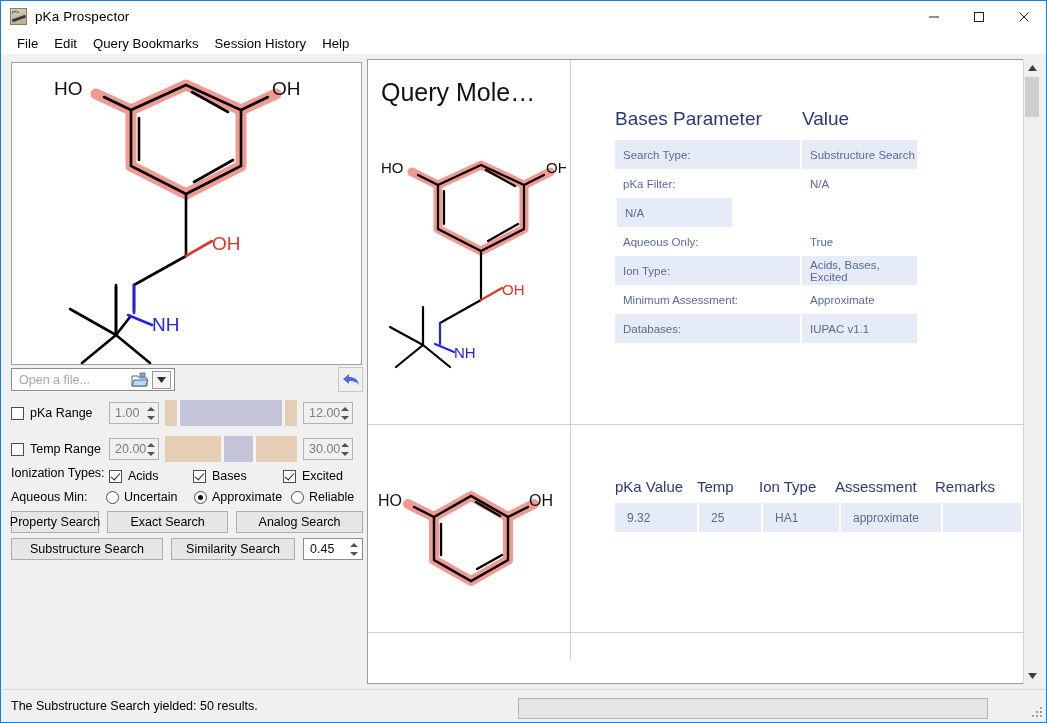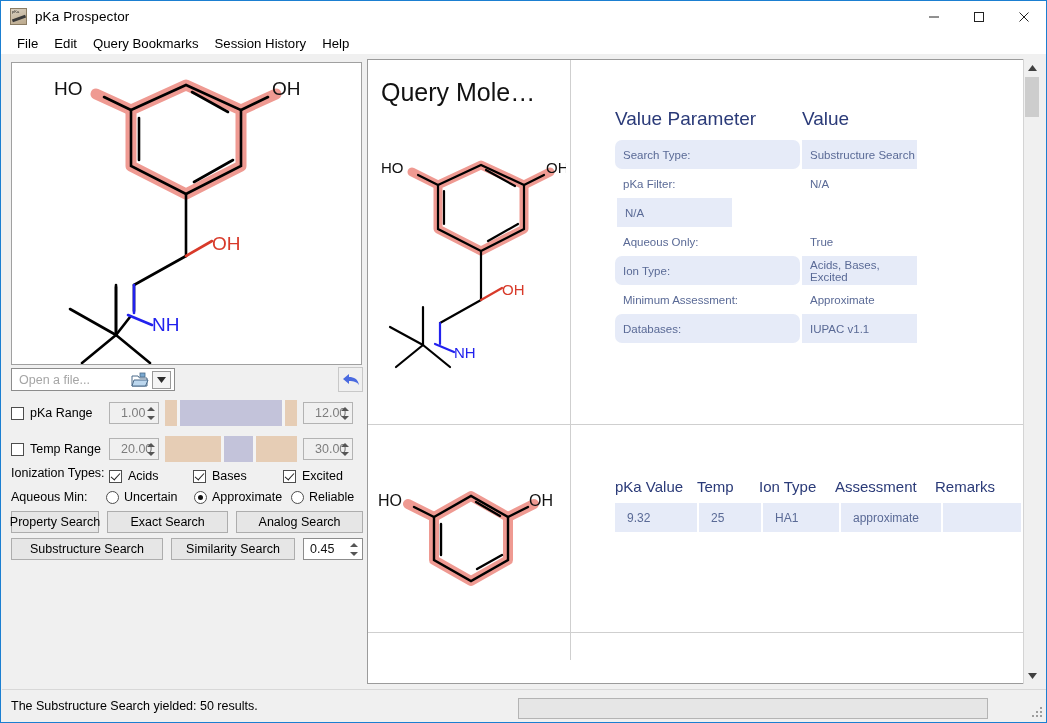--- a/index.html
+++ b/index.html
@@ -116,21 +116,21 @@
   }
   .checkbox.checked::after {
     content: ""; position: absolute; left: 3px; top: 0px;
     width: 4px; height: 8px; border: solid #222;
     border-width: 0 1.6px 1.6px 0; transform: rotate(42deg);
   }
   .cb-label { font-size: 12.5px; color: #000; white-space: nowrap; }
   .spinbox {
     width: 50px; height: 22px; border: 1px solid #b3b3b3; background: #f0f0f0;
     display: flex; align-items: center; font-size: 12.5px; color: #7d7d7d;
-    padding-left: 11px; position: relative; flex: none;
+    padding-left: 5px; position: relative; flex: none;
   }
   .spin-arrows {
     position: absolute; right: 1px; top: 1px; width: 13px; height: 18px;
     display: flex; flex-direction: column; align-items: center; justify-content: space-around;
   }
   .spin-arrows i { display: block; width: 0; height: 0; }
   .spin-up { border-left: 4px solid transparent; border-right: 4px solid transparent; border-bottom: 4px solid #555; }
   .spin-dn { border-left: 4px solid transparent; border-right: 4px solid transparent; border-top: 4px solid #555; }
 
   .slider {
@@ -199,21 +199,21 @@
 
   
   .ptable { position: absolute; left: 247px; top: 48px; width: 305px; }
   .ptable .phead { display: flex; margin-bottom: 10px; }
   .ptable .phead span {
     font-size: 19px; color: #2a3a78; font-family: "Liberation Sans", sans-serif;
   }
   .ph1 { width: 187px; }
   .ph2 { width: 110px; }
   .prow { display: flex; height: 29px; align-items: stretch; }
-  .prow .c1 { width: 185px; display: flex; align-items: center; padding-left: 8px; border-radius: 7px; }
+  .prow .c1 { width: 185px; display: flex; align-items: center; padding-left: 8px; }
   .prow .c2 { width: 115px; display: flex; align-items: center; padding-left: 8px; margin-left: 2px; }
   .prow .c1 span, .prow .c2 span {
     font-size: 11.5px; color: #5a6a96;
   }
   .prow.alt .c1, .prow.alt .c2 { background: #e6ebf8; }
 
   
   .rtable { position: absolute; left: 247px; top: 418px; width: 420px; }
   .rtable .rhead { display: flex; }
   .rtable .rhead span {
@@ -550,21 +550,21 @@
             </g>
             <g font-family="Liberation Sans, sans-serif" font-size="16">
               <text x="2" y="26" fill="#111">HO</text>
               <text x="153" y="26" fill="#111">OH</text>
             </g>
           </svg>
         </div>
 
         <div class="ptable">
           <div class="phead">
-            <span class="ph1">Value Parameter</span>
+            <span class="ph1">Bases Parameter</span>
             <span class="ph2">Value</span>
           </div>
           <div class="prow alt">
             <div class="c1">
                 <span>Search Type:</span>
               </div>
             <div class="c2">
                 <span>Substructure Search</span>
               </div>
           </div>

